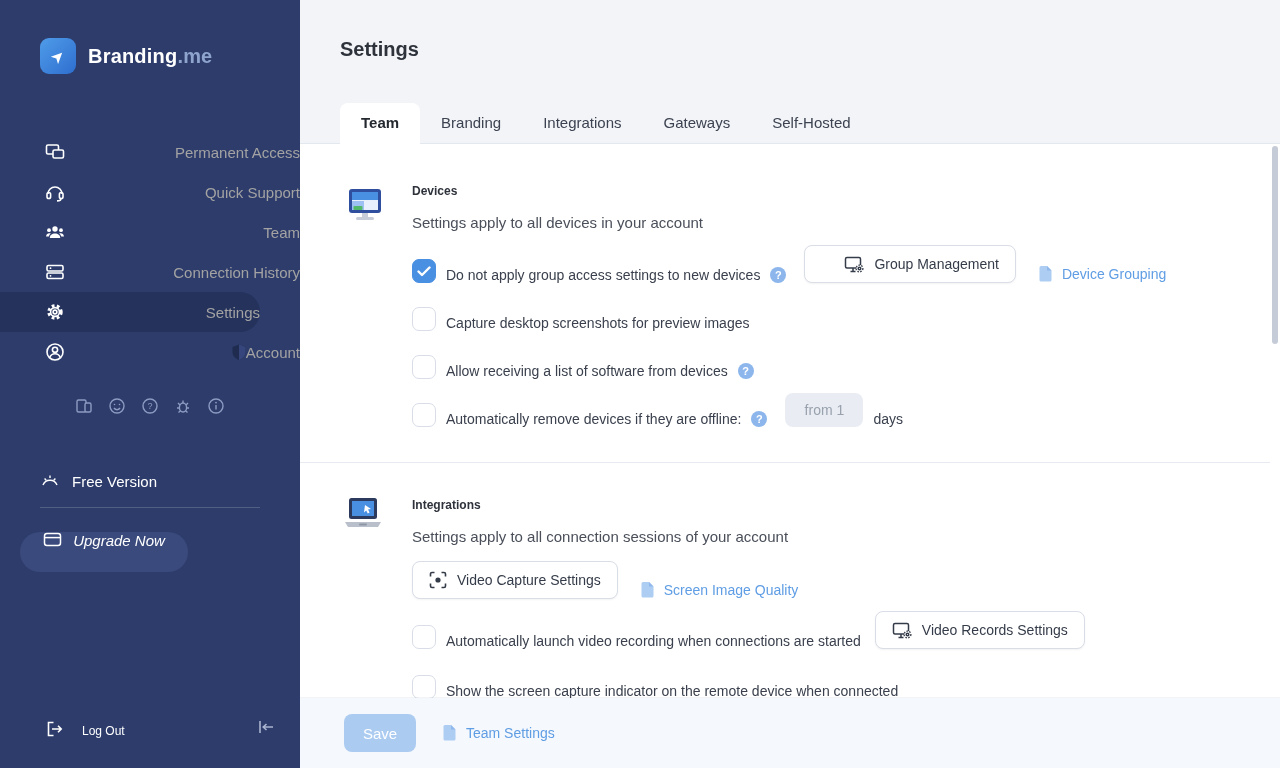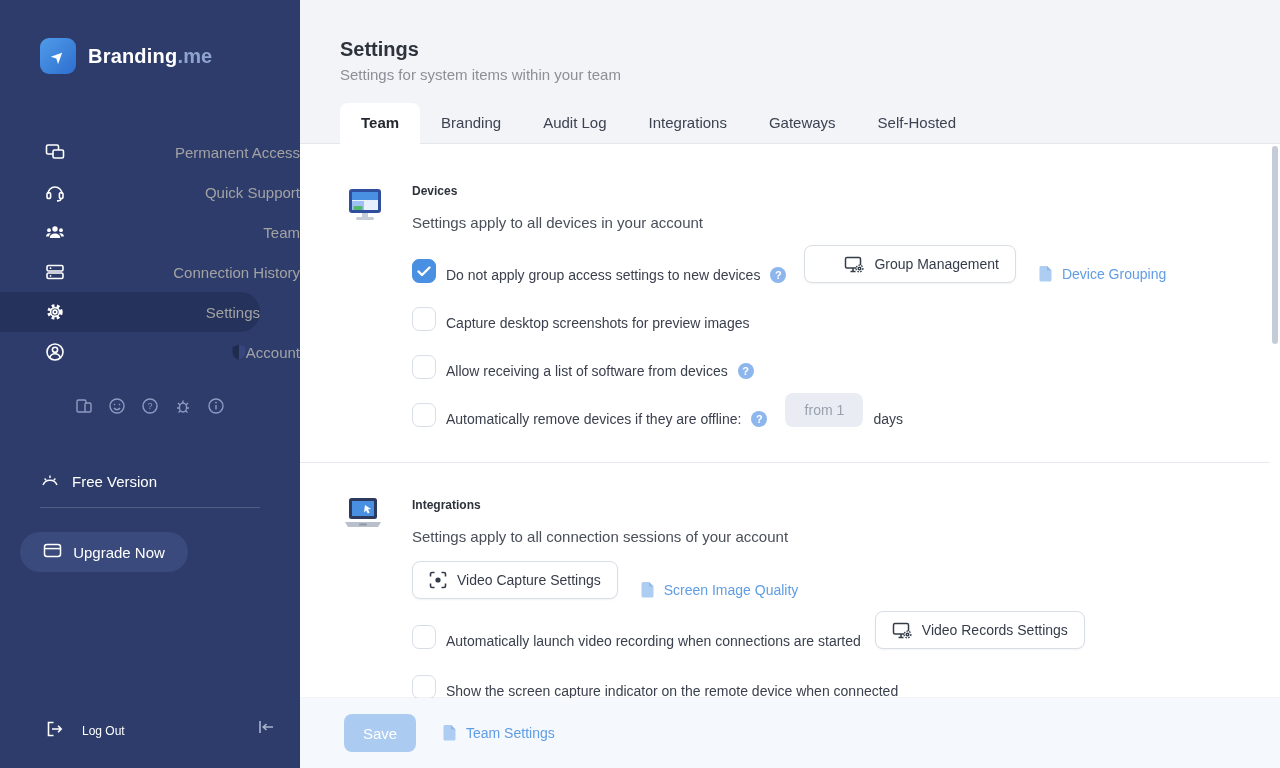--- a/index.html
+++ b/index.html
@@ -19,21 +19,21 @@
   .nav-item { height:40px; display:flex; align-items:center; padding-left:44px; gap:33px; font-size:15px; color:#a3a3a3; cursor:pointer; position:relative;justify-content:space-between; }
   .nav-item.active { background:#24325c; width:260px; border-radius:0 21px 21px 0; }
   .nav-ic { width:22px; height:22px; display:flex; align-items:center; justify-content:center; flex:none; }
   .nav-ic svg { display:block; }
   .shield-badge { position:absolute; right:52px; top:11px; }
 
   .util-icons { position:absolute; top:396px; left:74px; display:flex; gap:13px; }
   .util-icons .uic { width:20px; height:20px; display:flex; align-items:center; justify-content:center; color:#8d9bc2; cursor:pointer; }
 
   .free-version { position:absolute; top:472px; left:40px; width:220px; padding-bottom:16px; border-bottom:1px solid rgba(255,255,255,.18); display:flex; align-items:center; gap:12px; font-size:15px; color:#fff; }
-  .upgrade-btn { position:absolute; top:532px; left:20px; width:168px; height:40px; border-radius:21px; background:#3a4a7c; display:flex; align-items:center; justify-content:center; gap:11px; font-size:15px; color:#fff; cursor:pointer; }
+  .upgrade-btn { position:absolute; top:532px; left:20px; width:168px; height:40px; border-radius:21px; background:#3a4a7c; display:flex; align-items:flex-start; justify-content:center; gap:11px; font-size:15px; color:#fff; cursor:pointer;font-style:italic; }
   .logout { position:absolute; bottom:26px; left:44px; display:flex; align-items:center; gap:18px; font-size:12px; color:#fff; cursor:pointer;text-align:right; }
   .collapse { position:absolute; bottom:28px; right:24px; cursor:pointer; }
 
   
   .page-title { position:absolute; left:340px; top:38px; font-size:20px; font-weight:bold; color:#2e323b; }
   .page-subtitle { position:absolute; left:340px; top:66px; font-size:15px; color:#8d8f97; }
   .tabs { position:absolute; left:340px; top:103px; display:flex; z-index:3; }
   .tab { height:40px; line-height:40px; padding:0 21px; font-size:15px; color:#3c piece4;} 
   .tab { height:40px; line-height:40px; padding:0 21px; font-size:15px; color:#3c4250; cursor:pointer; }
   .tab.active { background:#fff; border-radius:8px 8px 0 0; color:#24282f; font-weight:bold; height:41px; }
@@ -219,26 +219,24 @@
 
     <span class="collapse">
       <svg width="20" height="18" viewBox="0 0 20 18" fill="none" stroke="#aab4d0" stroke-width="1.6">
           <line x1="4" y1="3" x2="4" y2="15"></line>
           <path d="M17 9H7.5M10.5 6 7.2 9l3.3 3"></path>
         </svg>
     </span>
   </div>
 
   <div class="page-title">Settings</div>
-  <div class="page-subtitle">Settings for system items within your team</div>
 
   <div class="tabs">
     <div class="tab active">Team</div>
     <div class="tab">Branding</div>
-    <div class="tab">Audit Log</div>
     <div class="tab">Integrations</div>
     <div class="tab">Gateways</div>
     <div class="tab">Self-Hosted</div>
   </div>
 
   <div class="content"></div>
 
   <span class="sec-icon" style="left:342px; top:182px;">
     <svg width="46" height="46" viewBox="0 0 46 46">
         <rect x="7" y="7" width="32" height="24" rx="3" fill="#2f4f9e"></rect>

